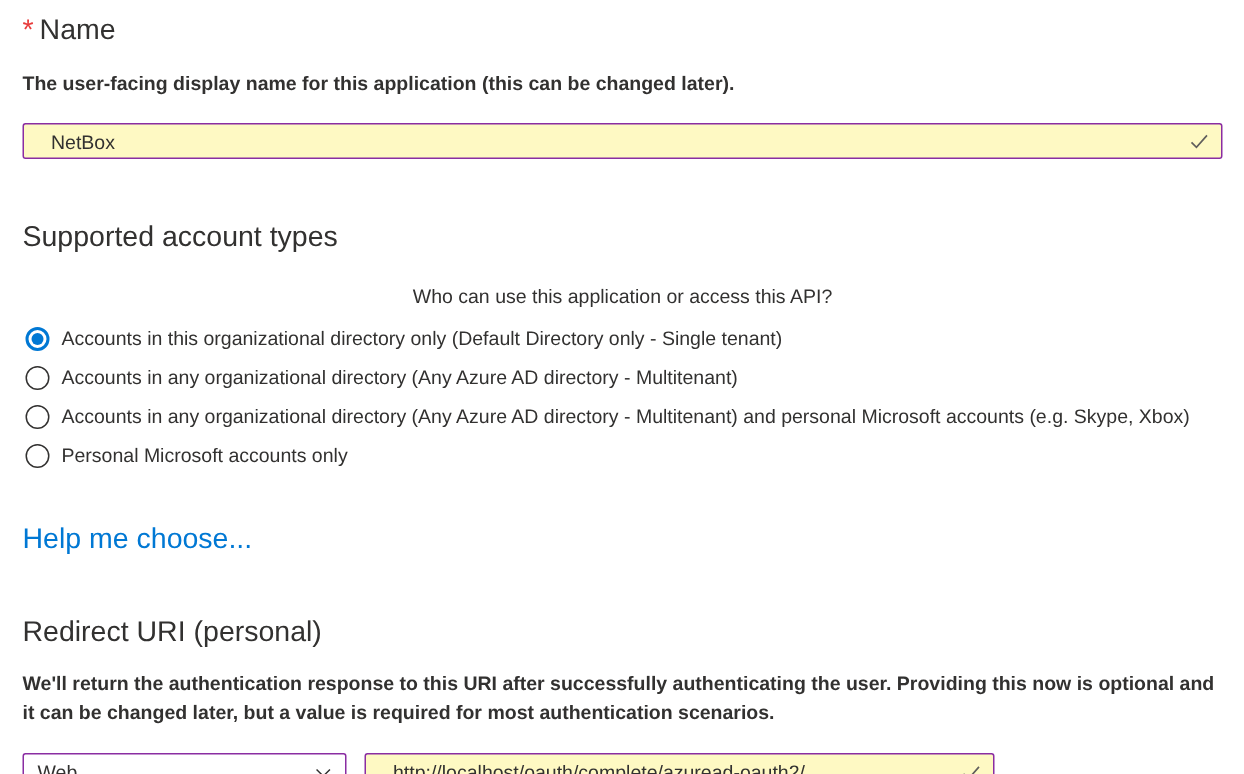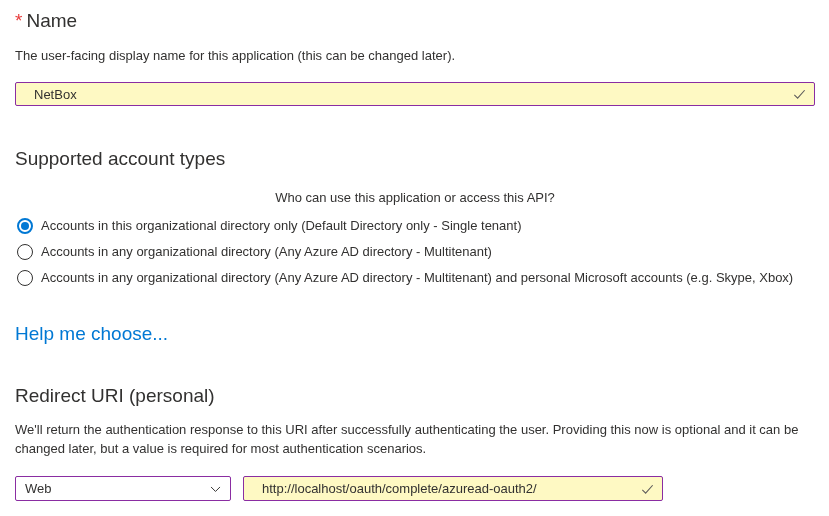--- a/index.html
+++ b/index.html
@@ -25,20 +25,21 @@
     font-size:19px;
     color:var(--text);
     line-height:18px;
   }
   .required{color:var(--required-red);margin-right:4px;}
   .desc{
     font-size:13px;
     color:var(--text);
     line-height:19px;
     margin-top:16px;
+    font-weight:bold;
   }
 
   
   .field-wrap{position:relative;margin-top:17px;}
   .text-field{
     width:100%;
     height:24px;
     border:1px solid var(--accent-purple);
     border-radius:2px;
     font-family:"Liberation Sans","DejaVu Sans",sans-serif;
@@ -160,20 +161,24 @@
         <span class="radio-label">Accounts in this organizational directory only (Default Directory only - Single tenant)</span>
       </div>
       <div class="radio-row">
         <span class="radio-circle"></span>
         <span class="radio-label">Accounts in any organizational directory (Any Azure AD directory - Multitenant)</span>
       </div>
       <div class="radio-row">
         <span class="radio-circle"></span>
         <span class="radio-label">Accounts in any organizational directory (Any Azure AD directory - Multitenant) and personal Microsoft accounts (e.g. Skype, Xbox)</span>
       </div>
+      <div class="radio-row">
+        <span class="radio-circle"></span>
+        <span class="radio-label">Personal Microsoft accounts only</span>
+      </div>
     </div>
 
     <a class="help-link">Help me choose...</a>
   </div>
 
   <div class="redirect-section">
     <div class="section-title">Redirect URI (personal)</div>
     <div class="desc redirect-desc">We'll return the authentication response to this URI after successfully authenticating the user. Providing this now is optional and it can be changed later, but a value is required for most authentication scenarios.</div>
 
     <div class="uri-row">

